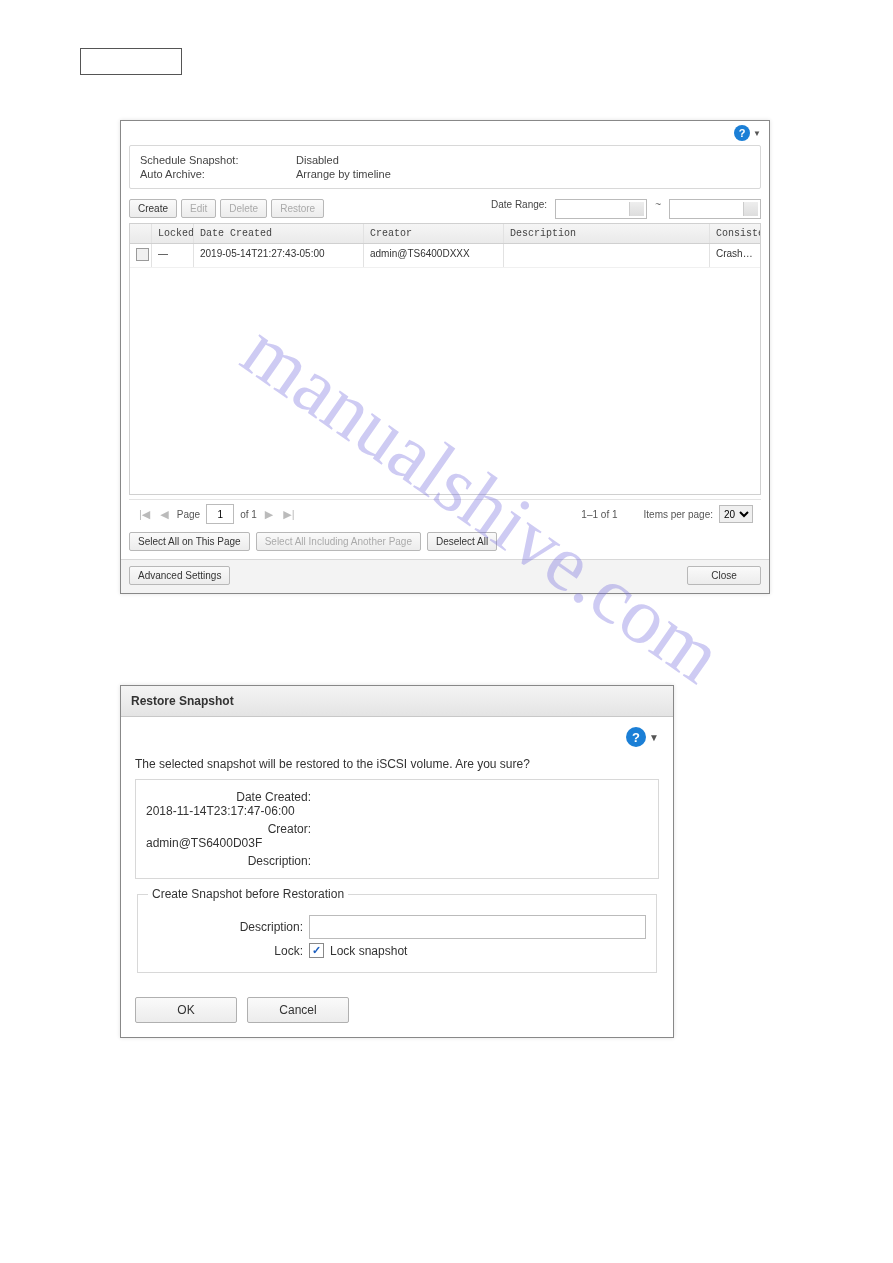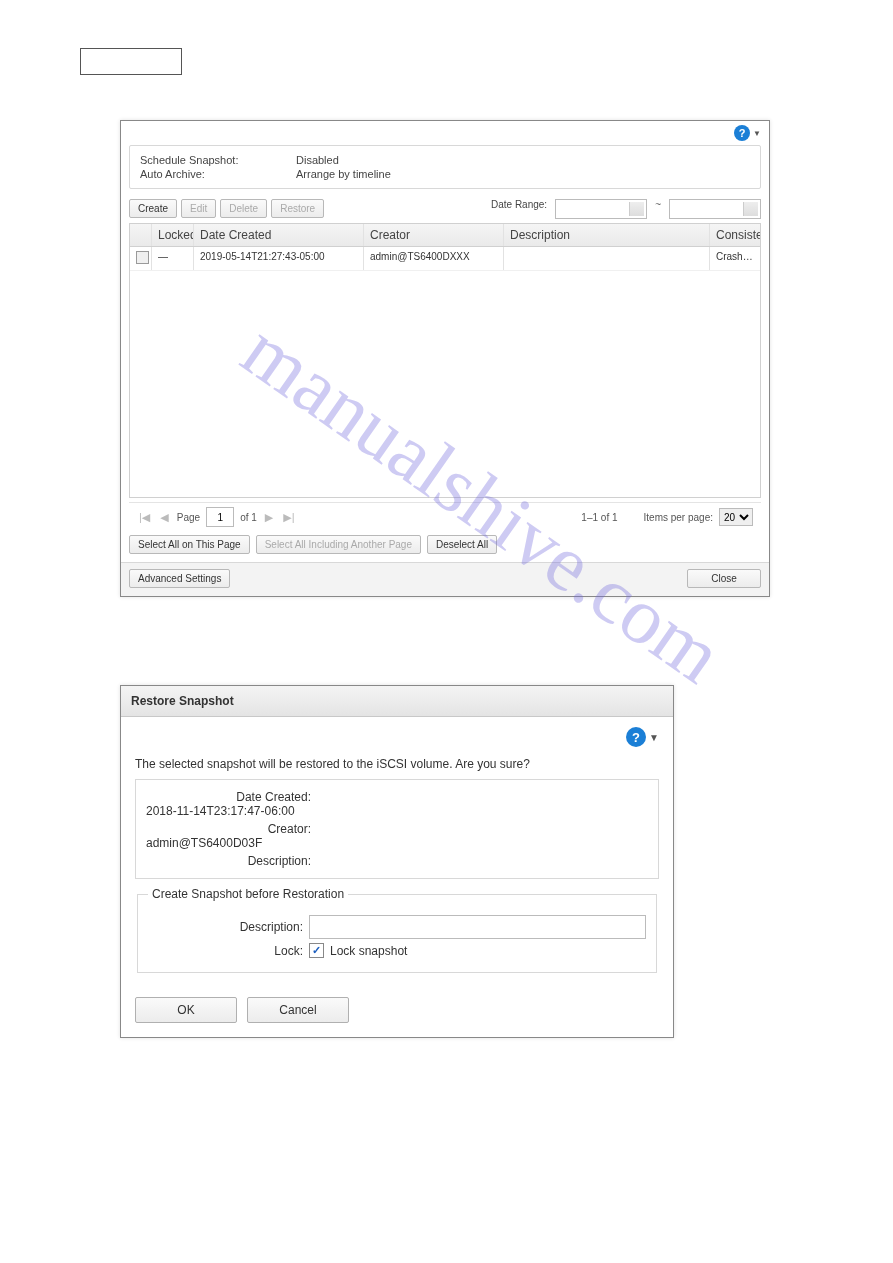--- a/index.html
+++ b/index.html
@@ -142,22 +142,23 @@
 
   
   .table {
     margin: 0 8px;
     border: 1px solid #d0d0d0;
   }
   .thead {
     display: flex;
     background: linear-gradient(#f5f5f5,#eaeaea);
     border-bottom: 1px solid #d0d0d0;
-    font-size: 12px;
+    font-size: 10px;
     color: #444;
+    font-family: Liberation Mono, monospace;
   }
   .th, .td { padding: 4px 6px; border-right: 1px solid #e2e2e2; box-sizing: border-box; white-space: nowrap; overflow: hidden; }
   .c-check { width: 22px; }
   .c-lock { width: 42px; }
   .c-date { width: 170px; }
   .c-creator { width: 140px; }
   .c-desc { flex: 1; }
   .c-cons { width: 50px; border-right: none; }
   .tbody-area {
     height: 250px;

